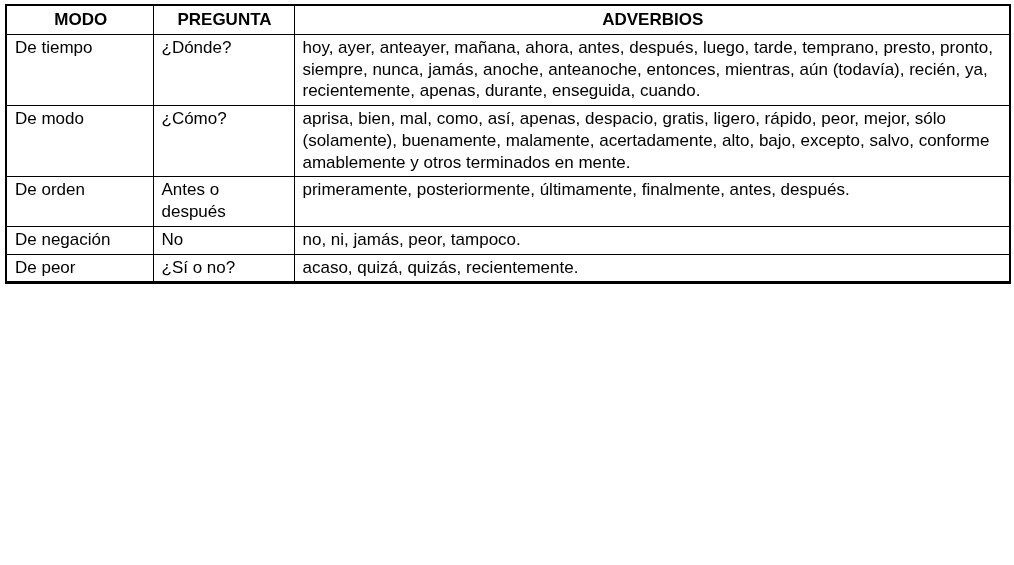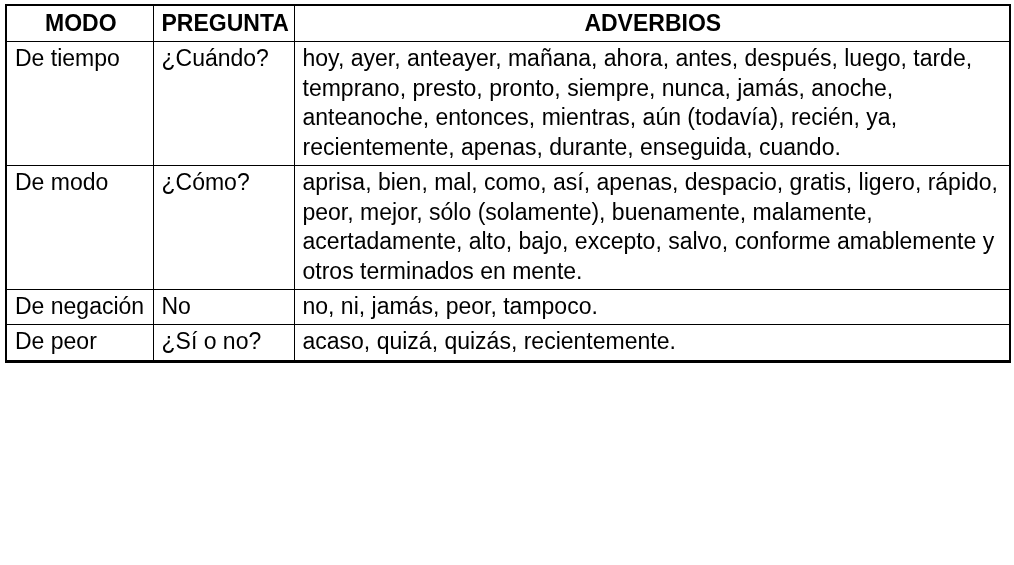--- a/index.html
+++ b/index.html
@@ -19,21 +19,21 @@
   table.adverb-table {
     border-collapse: collapse;
     width: 1004px;
     table-layout: fixed;
     border: 2px solid #000000;
     border-bottom-width: 3px;
   }
   table.adverb-table th,
   table.adverb-table td {
     border: 1px solid #000000;
-    font-size: 23px;
+    font-size: 17px;
     line-height: 1.28;
     vertical-align: top;
     padding: 2px 6px 3px 8px;
     overflow: hidden;
   }
   table.adverb-table th {
     font-weight: bold;
     text-align: center;
     padding-top: 3px;
     padding-bottom: 3px;
@@ -56,27 +56,32 @@
     <thead>
       <tr>
         <th>MODO</th>
         <th>PREGUNTA</th>
         <th>ADVERBIOS</th>
       </tr>
     </thead>
     <tbody>
       <tr>
         <td class="modo">De tiempo</td>
-        <td class="pregunta">¿Cuándo?</td>
+        <td class="pregunta">¿Dónde?</td>
         <td class="adverbios">hoy, ayer, anteayer, mañana, ahora, antes, después, luego, tarde, temprano, presto, pronto, siempre, nunca, jamás, anoche, anteanoche, entonces, mientras, aún (todavía), recién, ya, recientemente, apenas, durante, enseguida, cuando.</td>
       </tr>
       <tr>
         <td class="modo">De modo</td>
         <td class="pregunta">¿Cómo?</td>
         <td class="adverbios">aprisa, bien, mal, como, así, apenas, despacio, gratis, ligero, rápido, peor, mejor, sólo (solamente), buenamente, malamente, acertadamente, alto, bajo, excepto, salvo, conforme amablemente y otros terminados en mente.</td>
+      </tr>
+      <tr>
+        <td class="modo">De orden</td>
+        <td class="pregunta">Antes o después</td>
+        <td class="adverbios">primeramente, posteriormente, últimamente, finalmente, antes, después.</td>
       </tr>
       <tr>
         <td class="modo">De negación</td>
         <td class="pregunta">No</td>
         <td class="adverbios">no, ni, jamás, peor, tampoco.</td>
       </tr>
       <tr>
         <td class="modo">De peor</td>
         <td class="pregunta">¿Sí o no?</td>
         <td class="adverbios">acaso, quizá, quizás, recientemente.</td>

